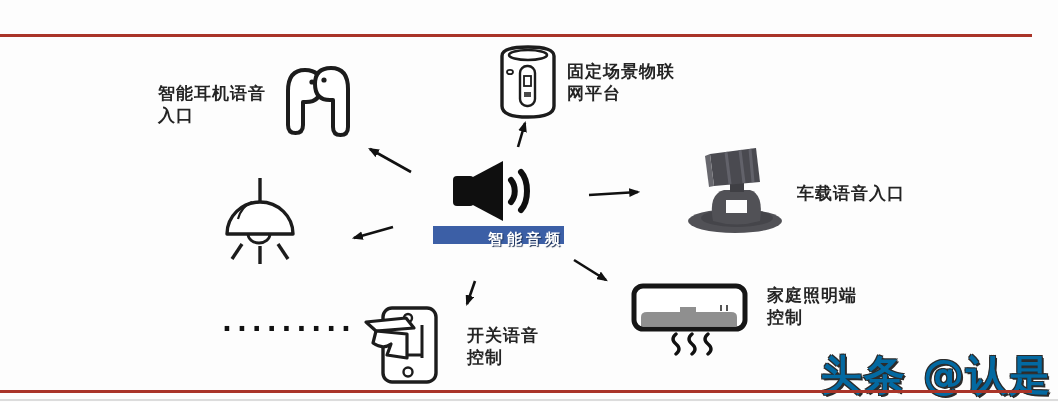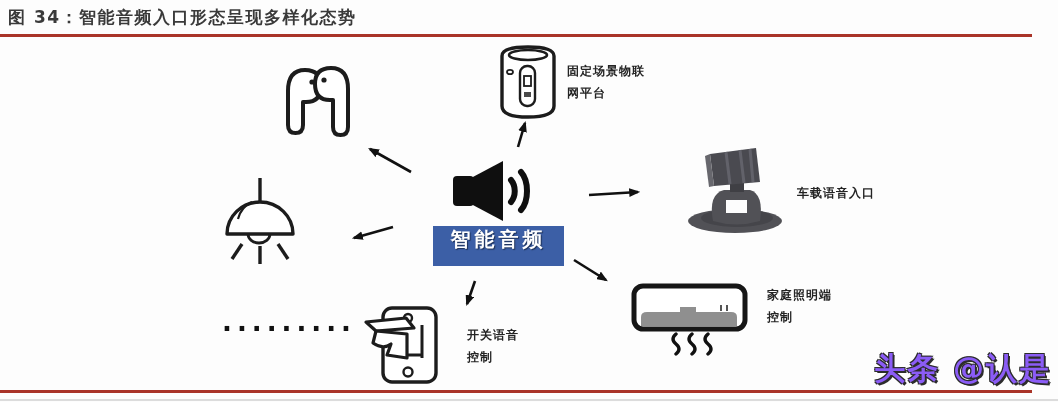--- a/index.html
+++ b/index.html
@@ -12,62 +12,61 @@
     color:#3a3a3a;letter-spacing:1.5px;white-space:nowrap;
   }
   .rule{position:absolute;left:0;height:3px;background:var(--rule-red,#a93428);}
   .rule.top{top:34px;width:1032px;}
   .rule.bottom{top:390px;width:1032px;}
   .edge{position:absolute;left:0;top:399px;width:1058px;height:2px;background:#dcdcdc;}
   .arrows{position:absolute;left:0;top:0;width:1058px;height:402px;pointer-events:none;}
   .arrows line{stroke:#111;stroke-width:2.6px;}
   .ic{position:absolute;}
   .lbl{
-    position:absolute;font-size:12px;font-weight:700;color:#242424;
+    position:absolute;font-size:17px;font-weight:700;color:#242424;
     line-height:22px;letter-spacing:1px;white-space:pre-line;
   }
   .icon-earbuds{left:268px;top:63px;width:100px;height:78px;}
   .lbl-earbuds{left:158px;top:82px;}
   .icon-cylspk{left:498px;top:44px;width:60px;height:76px;}
   .lbl-iot{left:567px;top:60px;}
   .icon-car{left:686px;top:142px;width:102px;height:92px;}
   .lbl-car{left:797px;top:182px;}
   .icon-lamp{left:214px;top:176px;width:88px;height:92px;}
   .lbl-lamp{left:121px;top:206px;}
   .icon-hub{left:452px;top:160px;width:86px;height:62px;}
   .hub-label{
-    position:absolute;left:433px;top:226px;width:131px;height:40px;
+    position:absolute;left:433px;top:226px;width:131px;height:18px;
     background:var(--hub-bg,#3c5fa6);color:var(--hub-fg,#fff);
-    font-size:20px;font-weight:700;letter-spacing:4px;
-    line-height:27px;text-align:center;
+    font-size:15px;font-weight:700;letter-spacing:4px;
+    line-height:27px;text-align:right;
     text-shadow:1px 1px 1px #1c2f55;
   }
   .icon-switch{left:360px;top:298px;width:80px;height:90px;}
   .lbl-switch{left:467px;top:324px;}
   .icon-ac{left:630px;top:282px;width:120px;height:74px;}
   .lbl-ac{left:767px;top:284px;}
   .ellipsis{
     position:absolute;left:222px;top:316px;font-size:26px;font-weight:700;
     color:#111;letter-spacing:5px;line-height:26px;
   }
   .watermark{
-    position:absolute;right:6px;top:348px;font-size:31px;font-weight:700;
-    letter-spacing:2px;color:#8b5cf6;white-space:nowrap;
+    position:absolute;right:6px;top:348px;font-size:41px;font-weight:700;
+    letter-spacing:2px;color:#0369a1;white-space:nowrap;
     text-shadow:2px 2px 0 #2c2c2c,-1px -1px 0 #2c2c2c,1px -1px 0 #2c2c2c,
                 -1px 1px 0 #2c2c2c,1px 1px 0 #2c2c2c;
     margin-left:48px;
   }
   svg .stroke{fill:#fff;stroke:#1c1c1c;stroke-linejoin:round;stroke-linecap:round;}
 </style>
 </head>
 <body>
 
 <div class="canvas">
 
-  <div class="title">图 34：智能音频入口形态呈现多样化态势</div>
   <div class="rule top"></div>
 
   <svg class="arrows" viewBox="0 0 1058 402">
     <defs>
       <marker id="ah" viewBox="0 0 10 8" markerWidth="11" markerHeight="9" refX="8" refY="4" orient="auto" markerUnits="userSpaceOnUse">
         <path d="M0,0 L10,4 L0,8 Z" fill="#111"></path>
       </marker>
     </defs>
     <line x1="518" y1="147" x2="525" y2="123" marker-end="url(#ah)"></line>
     <line x1="411" y1="172" x2="370" y2="149" marker-end="url(#ah)"></line>
@@ -86,20 +85,22 @@
   <div class="hub-label">智能音频</div>
 
   <svg class="ic icon-earbuds" viewBox="0 0 100 78">
     <path class="stroke" stroke-width="4" d="M20,62 L20,28 Q20,7 37,7 Q53,7 53,23 Q53,39 38,39 L35,39 L35,62 Q35,70 27.5,70 Q20,70 20,62 Z"></path>
     <circle cx="44" cy="19" r="2.6" fill="#1c1c1c"></circle>
     <g transform="translate(100,0) scale(-1,1)">
       <path class="stroke" stroke-width="4" d="M20,60 L20,26 Q20,5 37,5 Q53,5 53,21 Q53,37 38,37 L35,37 L35,64 Q35,72 27.5,72 Q20,72 20,64 Z"></path>
       <circle cx="44" cy="17" r="2.6" fill="#1c1c1c"></circle>
     </g>
   </svg>
+  <div class="lbl lbl-earbuds">智能耳机语音
+入口</div>
 
   <svg class="ic icon-cylspk" viewBox="0 0 60 76">
     <path class="stroke" stroke-width="3.4" d="M4,12 Q4,3 30,3 Q56,3 56,12 L56,62 Q56,73 30,73 Q4,73 4,62 Z"></path>
     <ellipse cx="30" cy="11" rx="19" ry="5" fill="none" stroke="#1c1c1c" stroke-width="2.6"></ellipse>
     <rect x="22" y="22" width="15" height="40" rx="7" fill="none" stroke="#1c1c1c" stroke-width="2.4"></rect>
     <rect x="26" y="32" width="7" height="10" fill="none" stroke="#1c1c1c" stroke-width="1.8"></rect>
     <rect x="26" y="48" width="7" height="5" fill="#4a4a4a"></rect>
     <ellipse cx="12" cy="28" rx="3" ry="2.2" fill="none" stroke="#1c1c1c" stroke-width="1.8"></ellipse>
   </svg>
   <div class="lbl lbl-iot">固定场景物联

